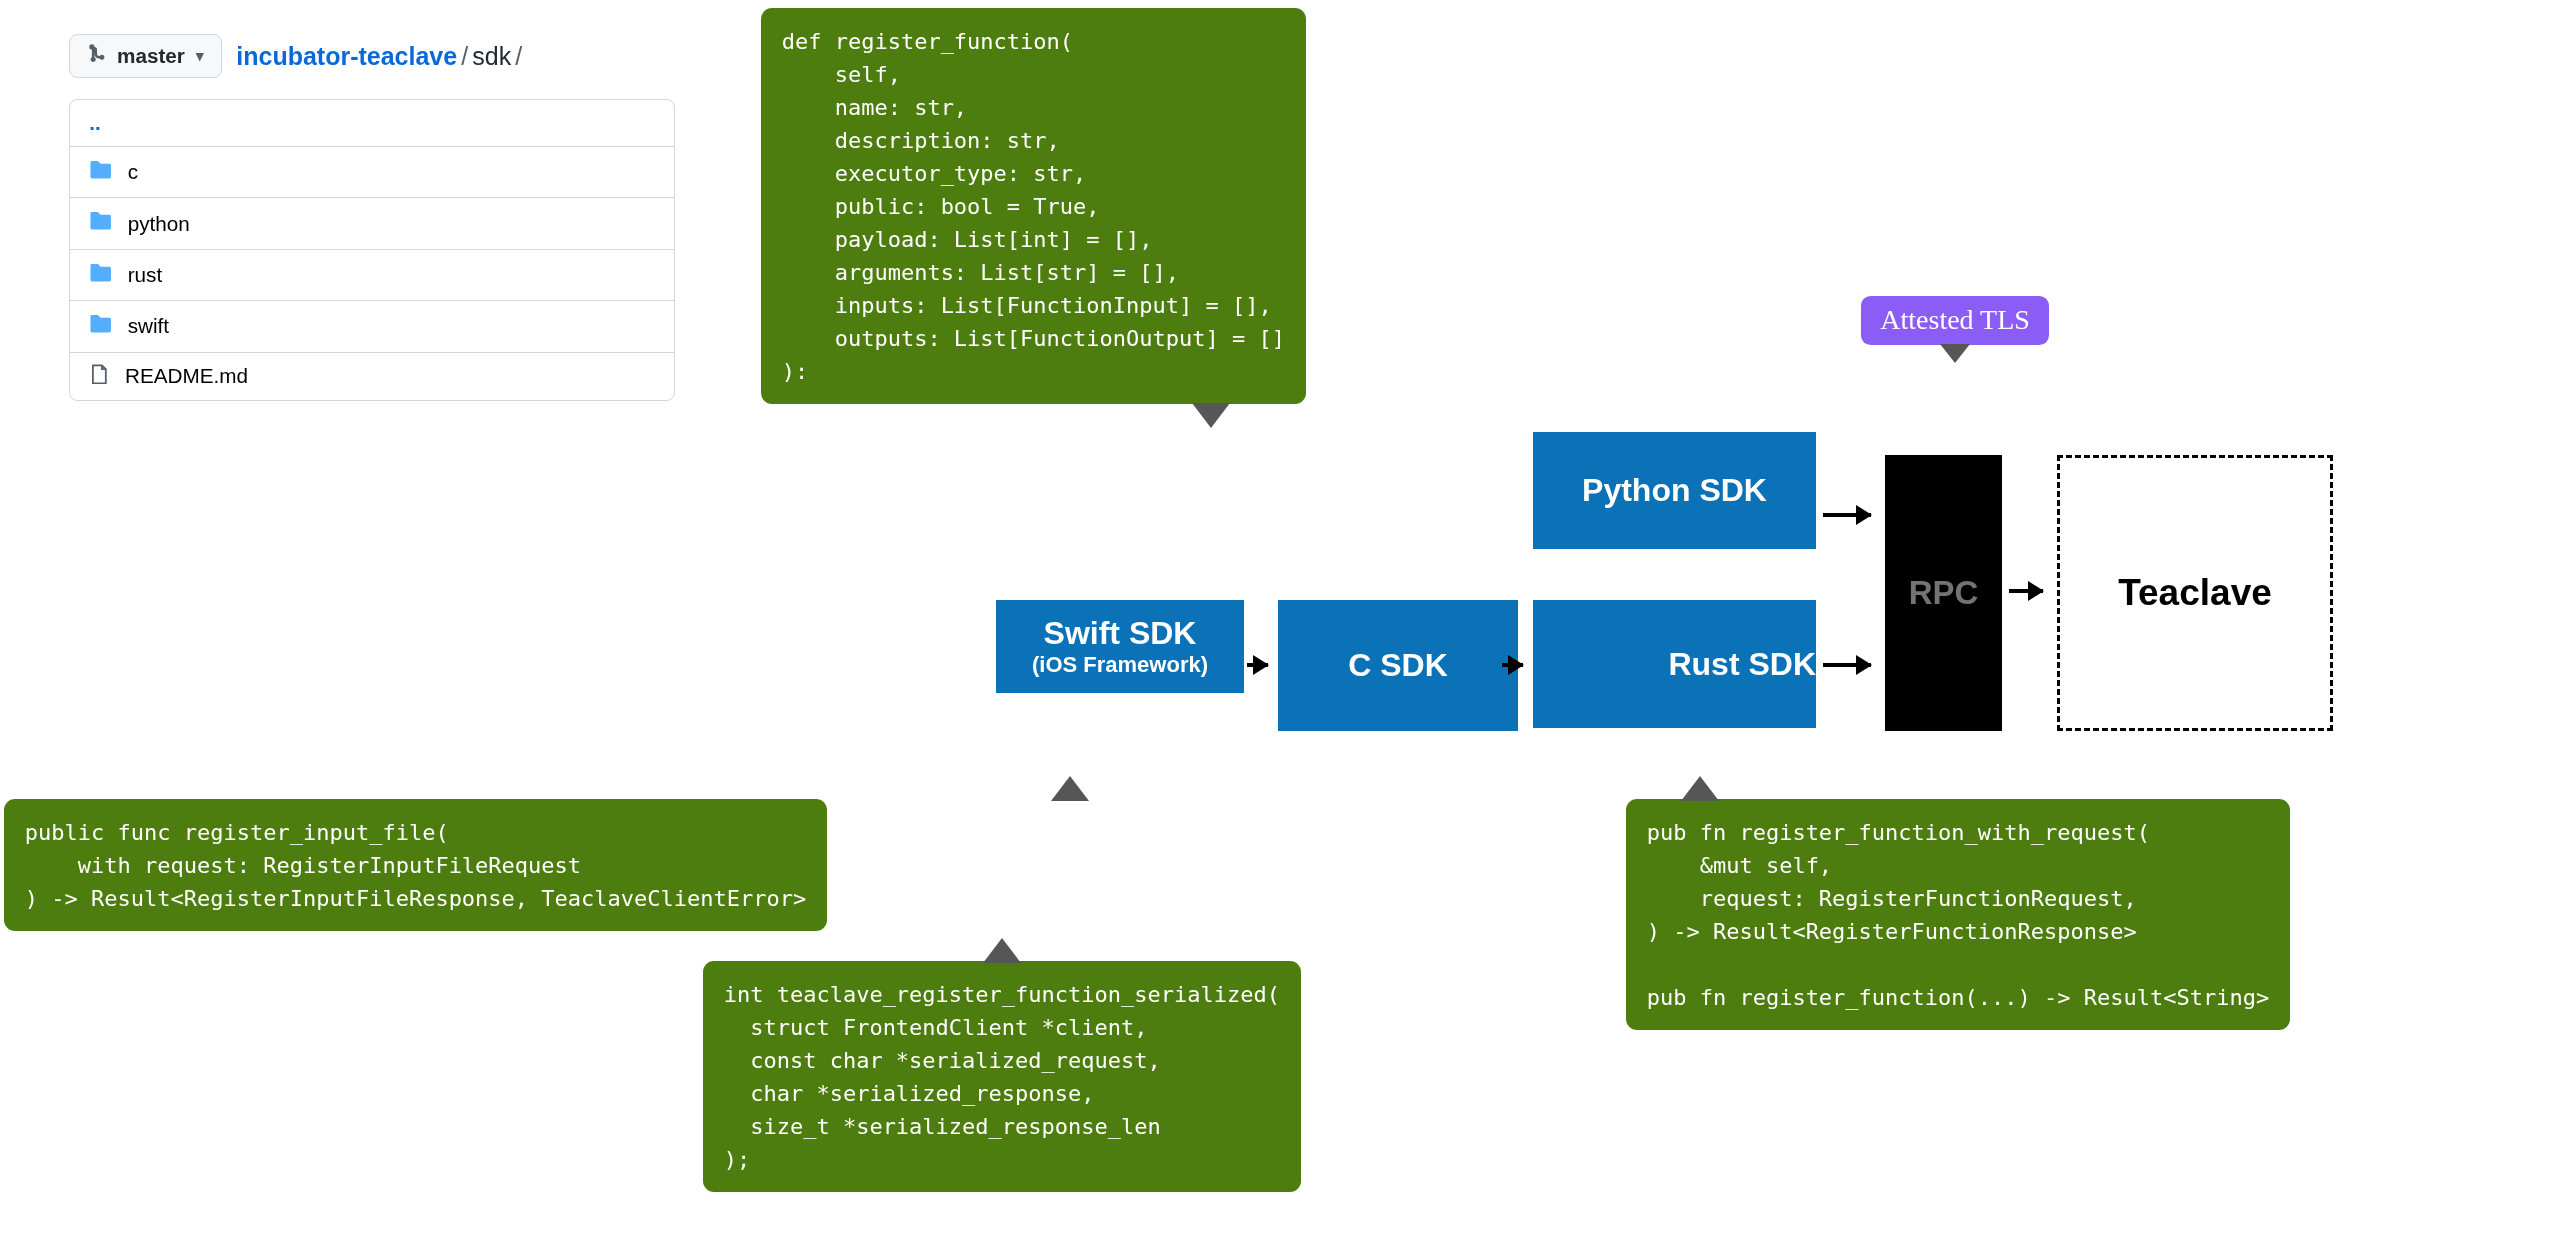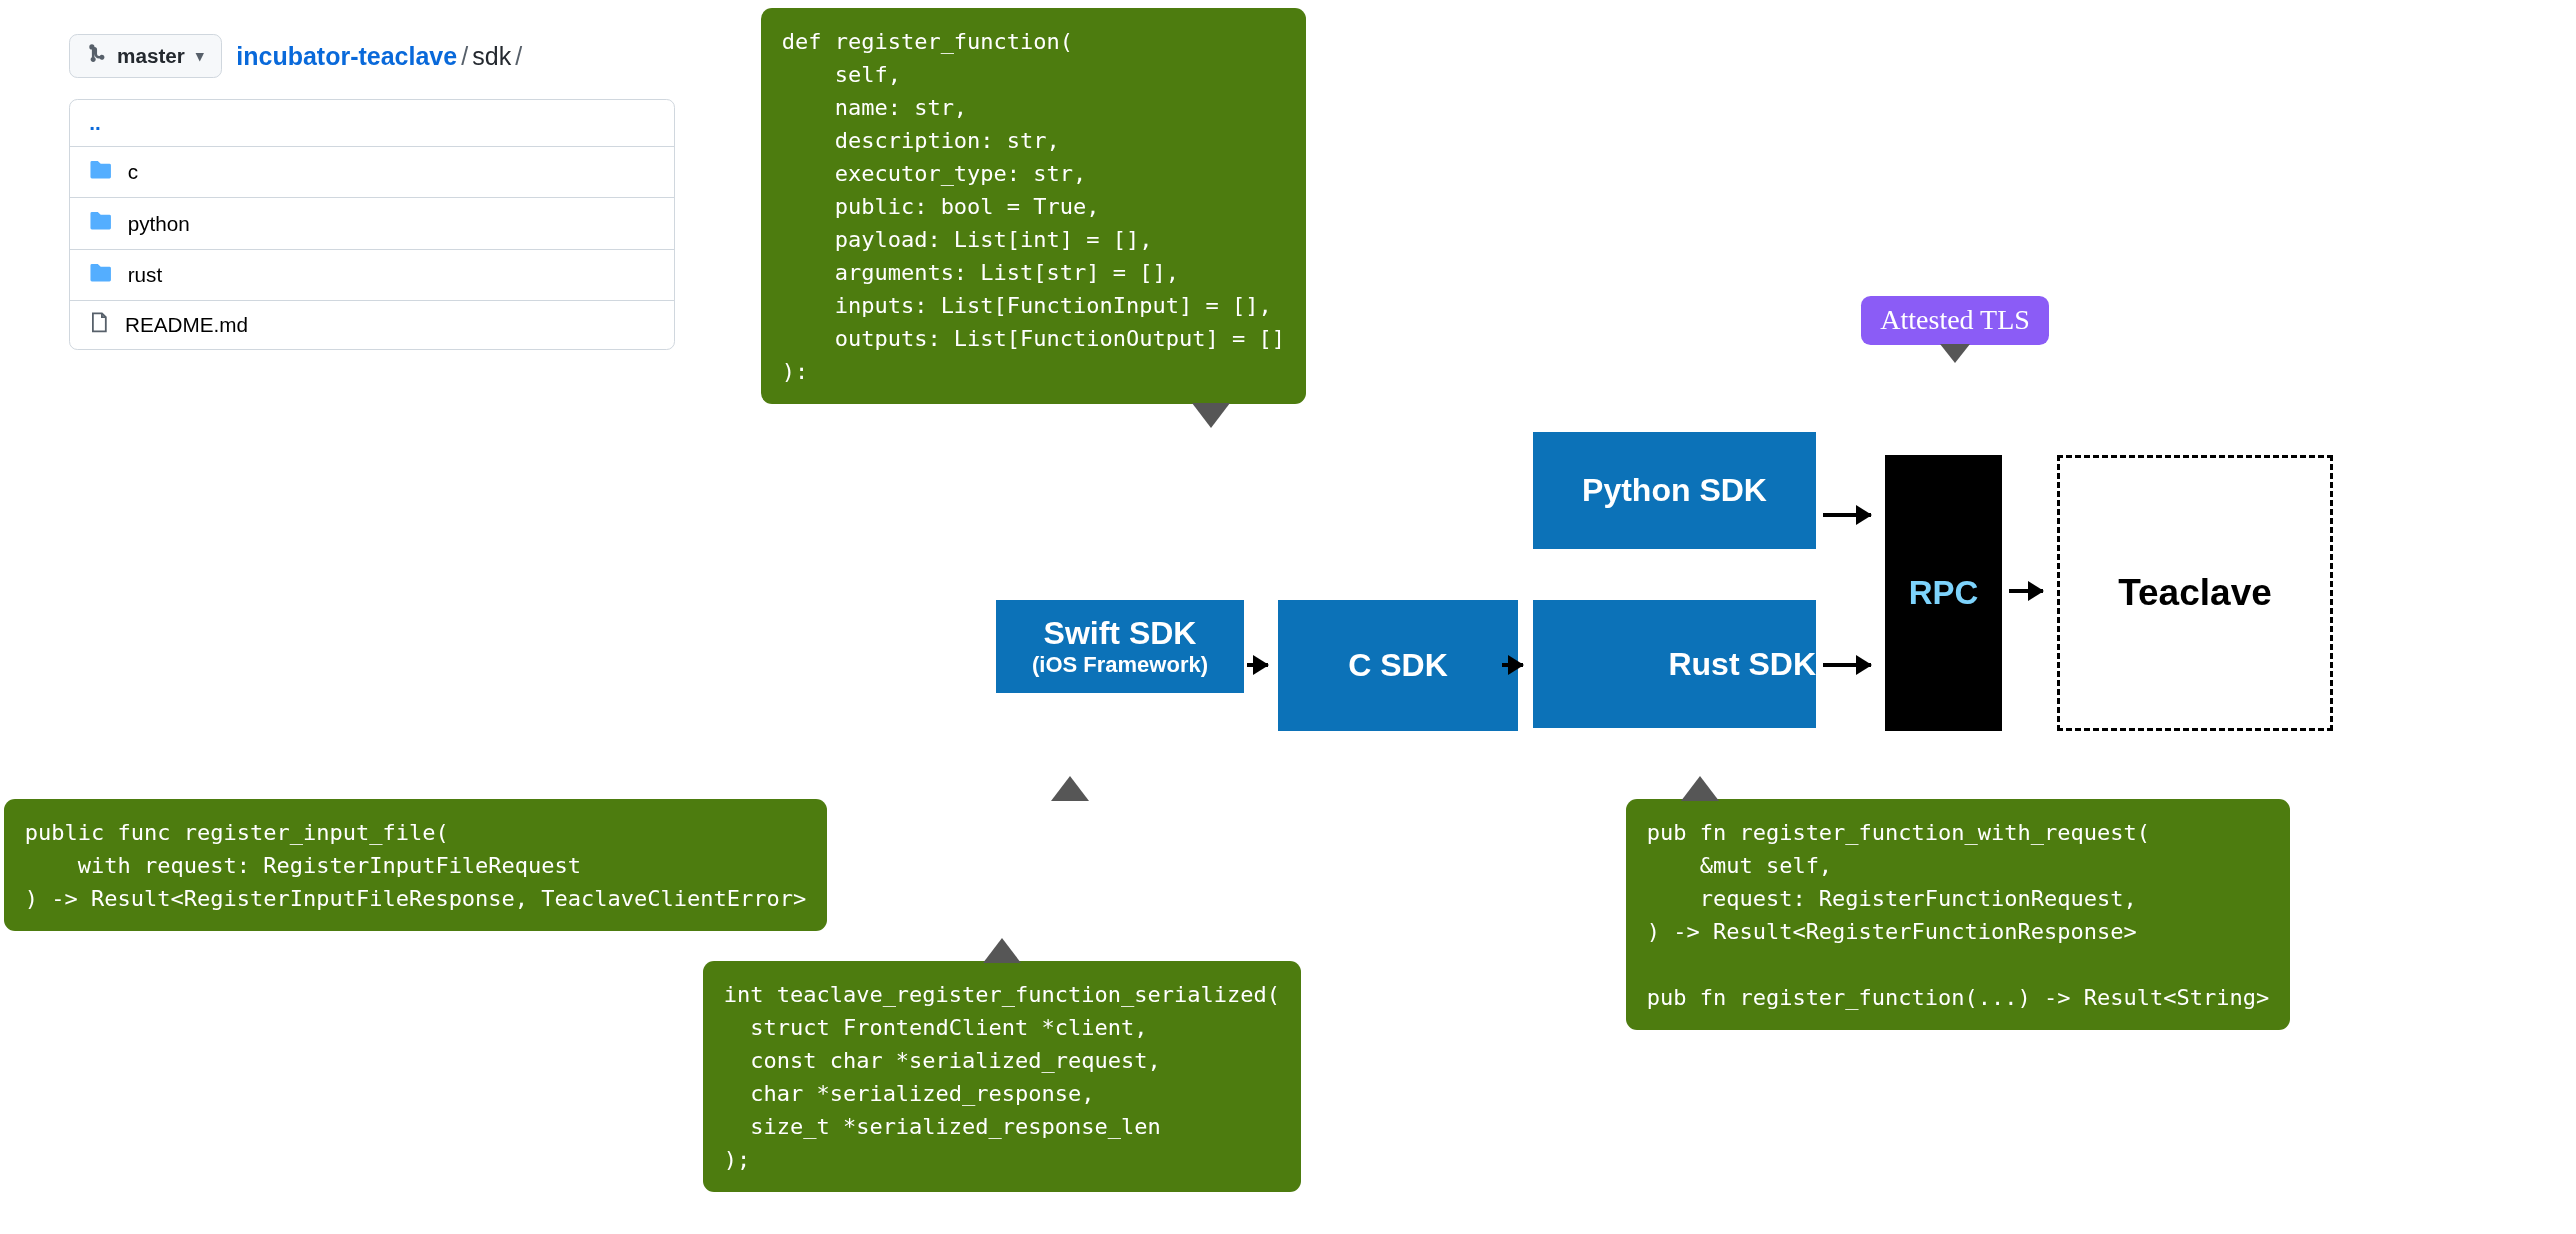--- a/index.html
+++ b/index.html
@@ -53,21 +53,21 @@
     position:absolute; background:#8b5cf6; color:#fff; border-radius:9.6px;
     padding: 8.3px 19.3px; font-family:Liberation Serif, serif; font-size:28px;
   }
   .pill.tail-b::after{content:"";position:absolute;bottom:-18px;left:50%;transform:translateX(-50%);border-left:15px solid transparent;border-right:15px solid transparent;border-top:19.3px solid #565656;}
   .sdkbox {
     position:absolute; background:#0c72b8; color:#fff; display:flex; flex-direction:column;
     align-items:center; justify-content:center; font-weight:600;
   }
   .sdkbox .t1 { font-size:32px; }
   .sdkbox .t2 { font-size:22px; }
-  .rpcbox { position:absolute; background:#000; color:#7dd3fc; display:flex; align-items:center; justify-content:center; font-size:33px; font-weight:700; }
+  .rpcbox { position:absolute; background:#000; color:#737373; display:flex; align-items:center; justify-content:center; font-size:33px; font-weight:700; }
   .teabox { position:absolute; border:3.4px dashed #000; display:flex; align-items:center; justify-content:center; font-size:37px; font-weight:700; }
   .arrow { position:absolute; height:4.1px; background:#000; }
   .arrow::after{content:"";position:absolute;right:-1.4px;top:-8.3px;border-left:16.5px solid #000;border-top:10.3px solid transparent;border-bottom:10.3px solid transparent;}
 </style>
 </head>
 <body>
 
 <div class="github-panel">
   <div class="branch-row">
     <div class="branch-select">
@@ -98,20 +98,26 @@
           <span class="folder-icon"><svg viewBox="0 0 16 16" fill="#54aeff">
               <path d="M1 3a1 1 0 0 1 1-1h4l2 2h6a1 1 0 0 1 1 1v8a1 1 0 0 1-1 1H2a1 1 0 0 1-1-1V3z"></path>
             </svg></span>
           <span>python</span>
         </div>
         <div class="frow">
           <span class="folder-icon"><svg viewBox="0 0 16 16" fill="#54aeff">
               <path d="M1 3a1 1 0 0 1 1-1h4l2 2h6a1 1 0 0 1 1 1v8a1 1 0 0 1-1 1H2a1 1 0 0 1-1-1V3z"></path>
             </svg></span>
           <span>rust</span>
+        </div>
+        <div class="frow">
+          <span class="folder-icon"><svg viewBox="0 0 16 16" fill="#54aeff">
+              <path d="M1 3a1 1 0 0 1 1-1h4l2 2h6a1 1 0 0 1 1 1v8a1 1 0 0 1-1 1H2a1 1 0 0 1-1-1V3z"></path>
+            </svg></span>
+          <span>swift</span>
         </div>
         <div class="frow">
           <span class="file-icon"><svg viewBox="0 0 16 16" fill="none" stroke="#57606a" stroke-width="1.4">
               <path d="M3 1h7l3 3v11H3z"></path>
               <path d="M10 1v3h3"></path>
             </svg></span>
           <span>README.md</span>
         </div>
       </div>
   </div>

